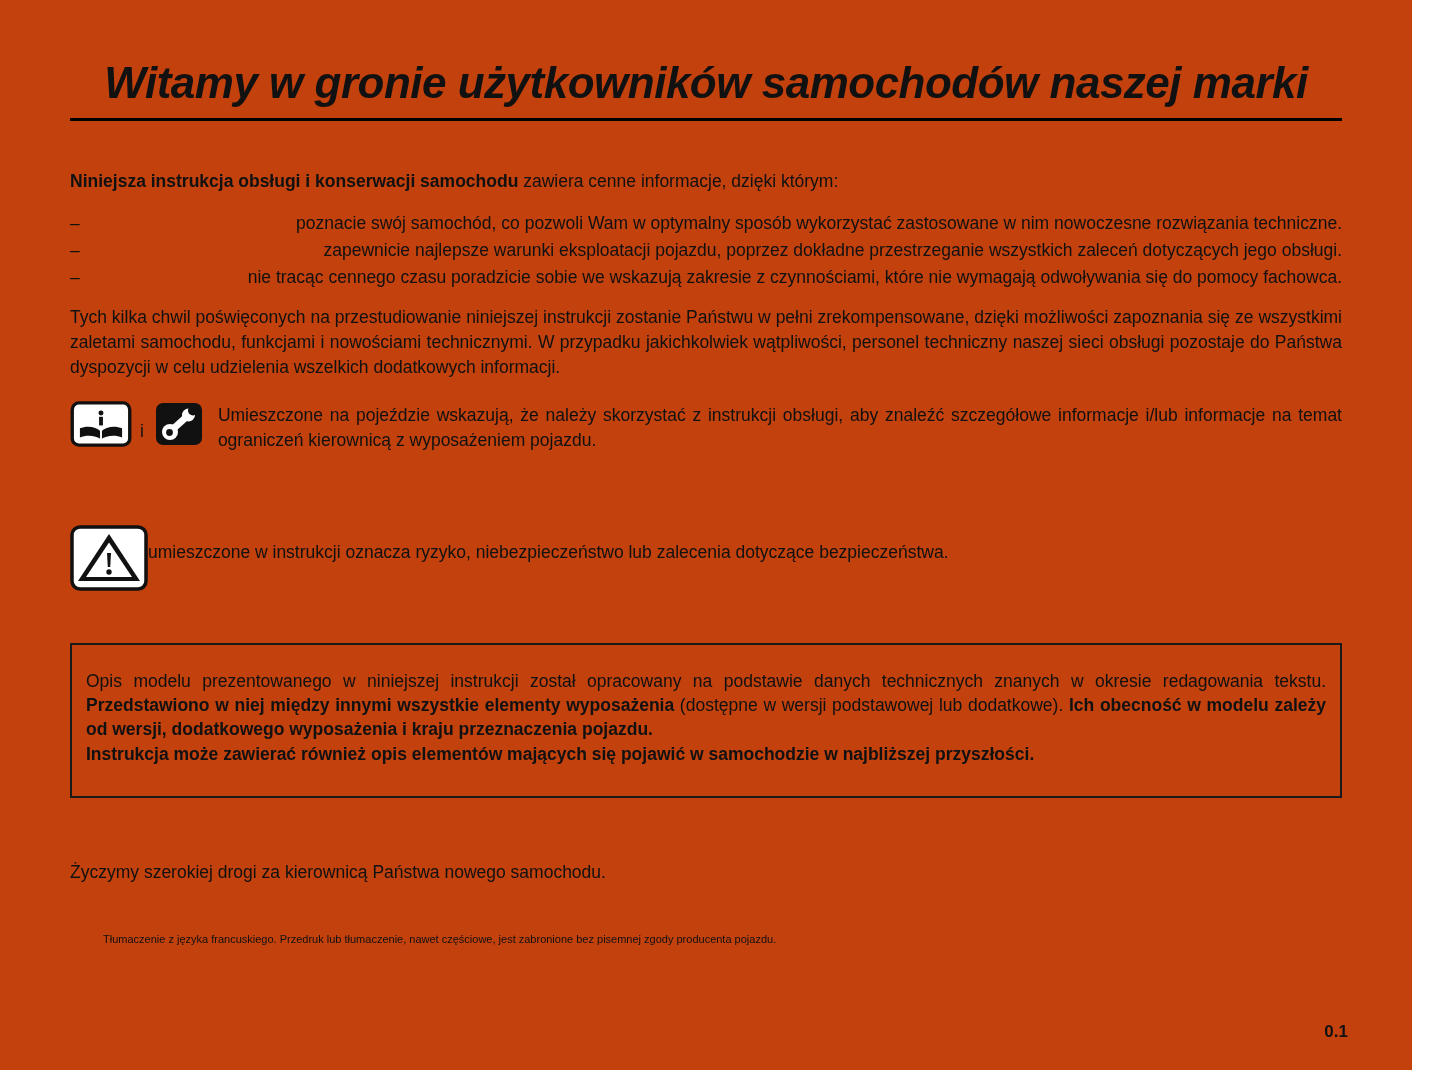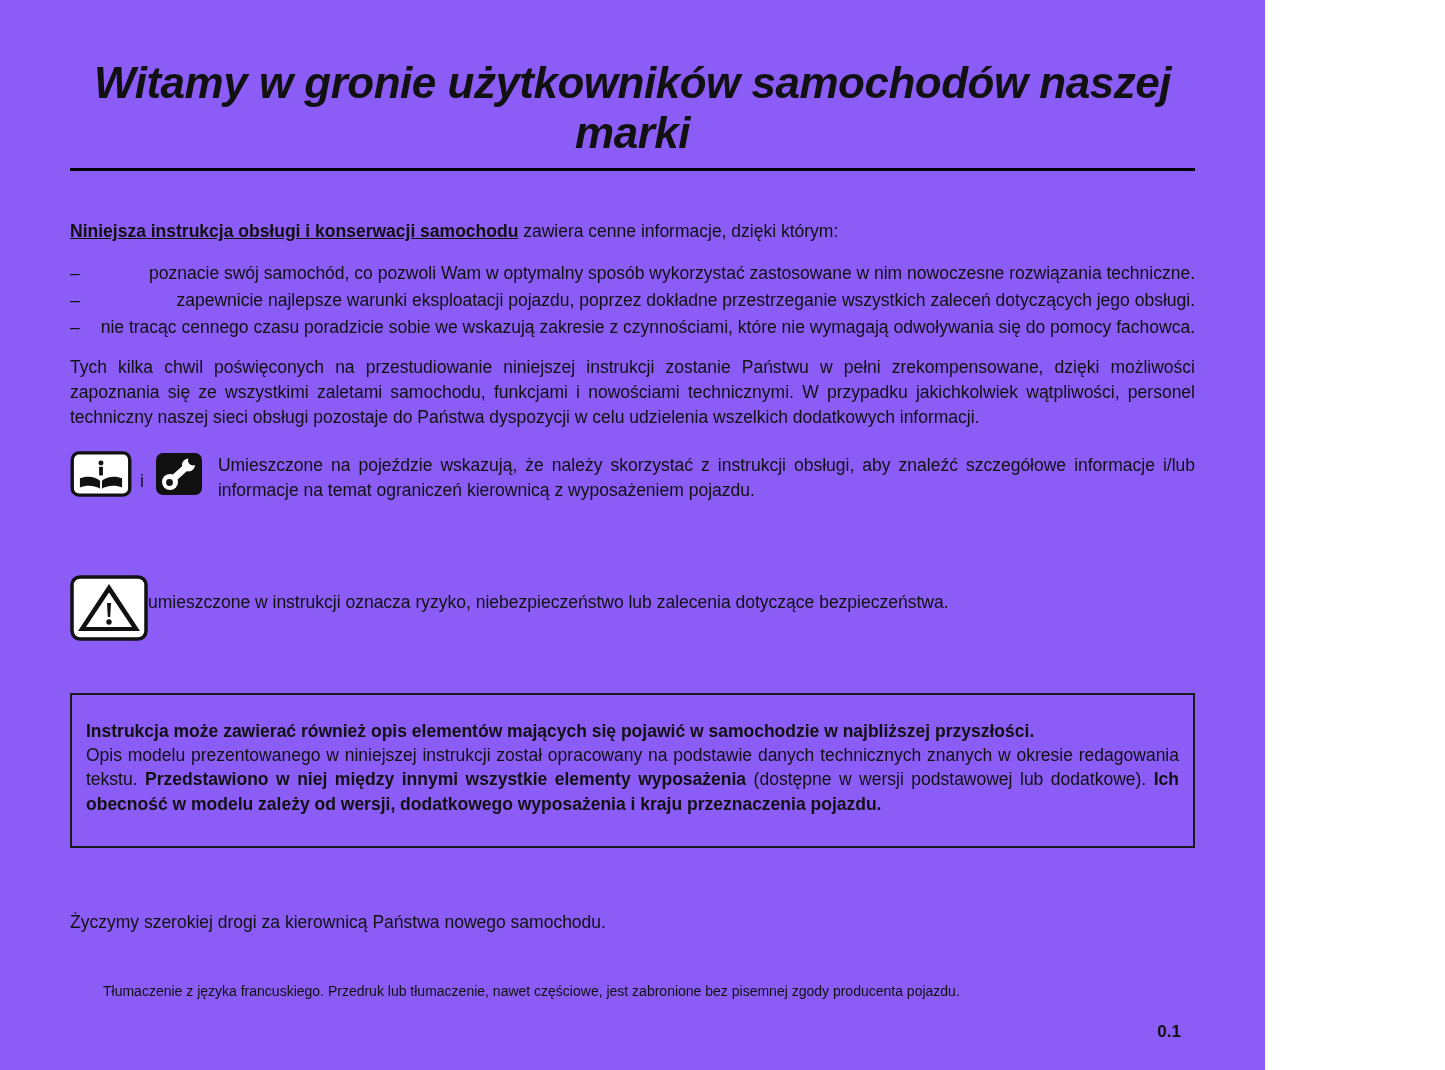--- a/index.html
+++ b/index.html
@@ -4,23 +4,23 @@
 <style>
   html, body {
     margin: 0;
     padding: 0;
     background: #ffffff;
     color: #111111;
     font-family: "Liberation Sans", sans-serif;
   }
   .page {
     position: relative;
-    width: 1265px;
+    width: 1412px;
     height: 1070px;
-    background: #8b5cf6;
+    background: #c2410c;
     box-sizing: border-box;
     padding: 58px 70px 0 70px;
     overflow: hidden;
   }
   .title {
     font-family: "Liberation Sans", sans-serif;
     font-size: 44px;
     font-weight: bold;
     font-style: italic;
     text-align: center;
@@ -29,21 +29,21 @@
     padding: 0 0 10px 0;
     border-bottom: 3px solid #000000;
   }
   .body-text {
     font-size: 17.5px;
     line-height: 1.42;
   }
   .lead {
     margin-top: 48px;
   }
-  .lead b { font-weight: bold; text-decoration: underline; }
+  .lead b { font-weight: bold; }
   .bullets {
     margin-top: 12px;
   }
   .bullet-row {
     display: flex;
     align-items: flex-start;
     margin: 0 0 2px 0;
   }
   .bullet-dash {
     width: 28px;
@@ -103,25 +103,25 @@
     line-height: 1.38;
   }
   .notice-box p { margin: 0; }
   .notice-box b { font-weight: bold; }
   .closing {
     margin-top: 62px;
   }
   .footnote {
     margin-top: 48px;
     margin-left: 33px;
-    font-size: 14px;
+    font-size: 11px;
   }
   .page-number {
     position: absolute;
-    right: 84px;
+    right: 64px;
     bottom: 28px;
     font-size: 17px;
     font-weight: bold;
   }
 </style>
 </head>
 <body>
 
 <div class="page">
 
@@ -177,22 +177,22 @@
       <rect x="2" y="2" width="74" height="62" rx="8" fill="#ffffff" stroke="#111111" stroke-width="3.5"></rect>
       <path d="M39 9 L70 56 L8 56 Z" fill="#111111"></path>
       <path d="M39 17.5 L62 52 L16 52 Z" fill="#ffffff"></path>
       <path d="M37 28 L41 28 L40.2 42 L37.8 42 Z" fill="#111111"></path>
       <circle cx="39" cy="47" r="2.7" fill="#111111"></circle>
     </svg>
     <div class="warning-text">umieszczone w instrukcji oznacza ryzyko, niebezpieczeństwo lub zalecenia dotyczące bezpieczeństwa.</div>
   </div>
 
   <div class="body-text notice-box">
+    <p><span>Opis modelu prezentowanego w niniejszej instrukcji został opracowany na podstawie danych technicznych znanych w okresie redagowania tekstu. </span><b>Przedstawiono w niej między innymi wszystkie elementy wyposażenia</b><span> (dostępne w wersji podstawowej lub dodatkowe). </span><b>Ich obecność w modelu zależy od wersji, dodatkowego wyposażenia i kraju przeznaczenia pojazdu.</b></p>
     <p><b>Instrukcja może zawierać również opis elementów mających się pojawić w samochodzie w najbliższej przyszłości.</b></p>
-    <p><span>Opis modelu prezentowanego w niniejszej instrukcji został opracowany na podstawie danych technicznych znanych w okresie redagowania tekstu. </span><b>Przedstawiono w niej między innymi wszystkie elementy wyposażenia</b><span> (dostępne w wersji podstawowej lub dodatkowe). </span><b>Ich obecność w modelu zależy od wersji, dodatkowego wyposażenia i kraju przeznaczenia pojazdu.</b></p>
   </div>
 
   <p class="body-text closing">Życzymy szerokiej drogi za kierownicą Państwa nowego samochodu.</p>
 
   <p class="footnote">Tłumaczenie z języka francuskiego. Przedruk lub tłumaczenie, nawet częściowe, jest zabronione bez pisemnej zgody producenta pojazdu.</p>
 
   <div class="page-number">0.1</div>
 
 </div>
 

